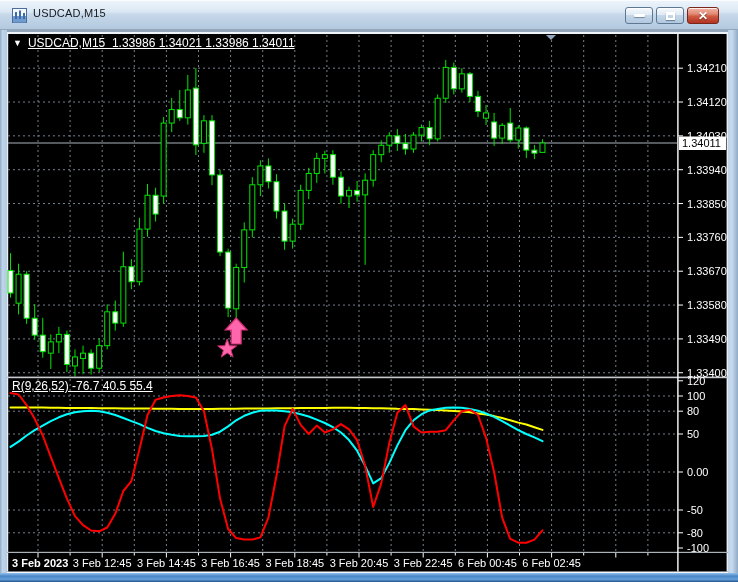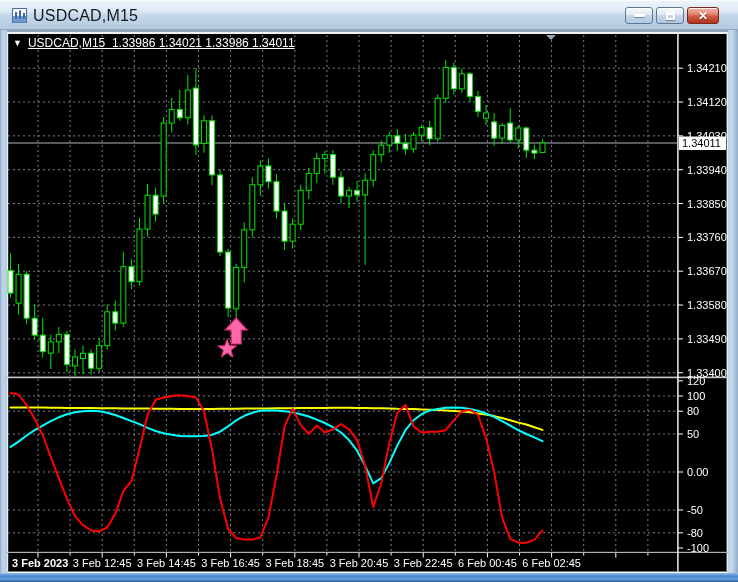--- a/index.html
+++ b/index.html
@@ -6,21 +6,21 @@
   *{box-sizing:border-box;}
   .window{position:relative;width:738px;height:582px;background:#000;
     font-family:"Liberation Sans",sans-serif;outline:1px solid #4d6télé;-webkit-user-select:none;user-select:none;
     outline:1px solid #46658a;}
   
   .titlebar{position:absolute;left:0;top:0;width:738px;height:30px;
     background:linear-gradient(180deg,#eef5fb 0%,#dbe8f4 40%,#c6d8ea 50%,#b3c9de 100%);
     border-bottom:1px solid #93a5b8;}
   .titlebar-highlight{position:absolute;left:0;top:0;width:100%;height:1px;background:#fafcfe;}
   .title-icon{position:absolute;left:12px;top:8px;width:15px;height:15px;}
-  .title-text{position:absolute;left:33px;top:7px;font-size:16px;color:#15191e;letter-spacing:.2px;}
+  .title-text{position:absolute;left:33px;top:7px;font-size:11px;color:#15191e;letter-spacing:.2px;}
   .winbtn{position:absolute;top:7px;height:17px;border-radius:3px;border:1px solid #5f7891;
     background:linear-gradient(180deg,#f6fafd 0%,#dfeaf4 45%,#c5d7e9 50%,#b2c9e0 100%);
     display:flex;align-items:center;justify-content:center;box-shadow:inset 0 1px 0 rgba(255,255,255,.8);}
   .btn-min{left:625px;width:28px;}
   .btn-restore{left:656px;width:28px;}
   .btn-close{left:687px;width:32px;border-color:#7c261b;
     background:linear-gradient(180deg,#f2b3a6 0%,#e28a75 40%,#cf5a42 55%,#b03522 100%);}
   .glyph-min{width:11px;height:3px;background:#fff;border-radius:1px;box-shadow:0 1px 1px rgba(40,60,90,.5);}
   .glyph-restore{width:9px;height:8px;border:2px solid #fff;border-top-width:3px;box-shadow:0 1px 1px rgba(40,60,90,.5);background:transparent;}
   .glyph-close{color:#fff;font-size:12px;font-weight:bold;line-height:1;text-shadow:0 1px 1px rgba(60,10,5,.7);}
@@ -329,20 +329,21 @@
         <text x="230.60000000000002" y="567" text-anchor="middle" font-weight="normal">3 Feb 16:45</text>
         <text x="294.8" y="567" text-anchor="middle" font-weight="normal">3 Feb 18:45</text>
         <text x="359" y="567" text-anchor="middle" font-weight="normal">3 Feb 20:45</text>
         <text x="423.20000000000005" y="567" text-anchor="middle" font-weight="normal">3 Feb 22:45</text>
         <text x="487.40000000000003" y="567" text-anchor="middle" font-weight="normal">6 Feb 00:45</text>
         <text x="551.6" y="567" text-anchor="middle" font-weight="normal">6 Feb 02:45</text>
       </g>
     </svg>
 
   <div class="legend legend-main"><span class="dd-arrow">▼</span><span>USDCAD,M15  1.33986 1.34021 1.33986 1.34011</span></div>
+  <div class="legend legend-ind"><span>R(9,26,52) -76.7 40.5 55.4</span></div>
 
   <div class="titlebar">
     <div class="titlebar-highlight"></div>
     <svg class="title-icon" viewBox="0 0 15 15">
       <rect x="0.5" y="0.5" width="14" height="14" fill="#f4f8fc" stroke="#4a6d9c"></rect>
       <rect x="1" y="8" width="13" height="6.5" fill="#6f9bd1"></rect>
       <rect x="3" y="4" width="2" height="7" fill="#3b6ca8"></rect>
       <rect x="7" y="2.5" width="2" height="8.5" fill="#3b6ca8"></rect>
       <rect x="11" y="5" width="2" height="6" fill="#3b6ca8"></rect>
     </svg>

